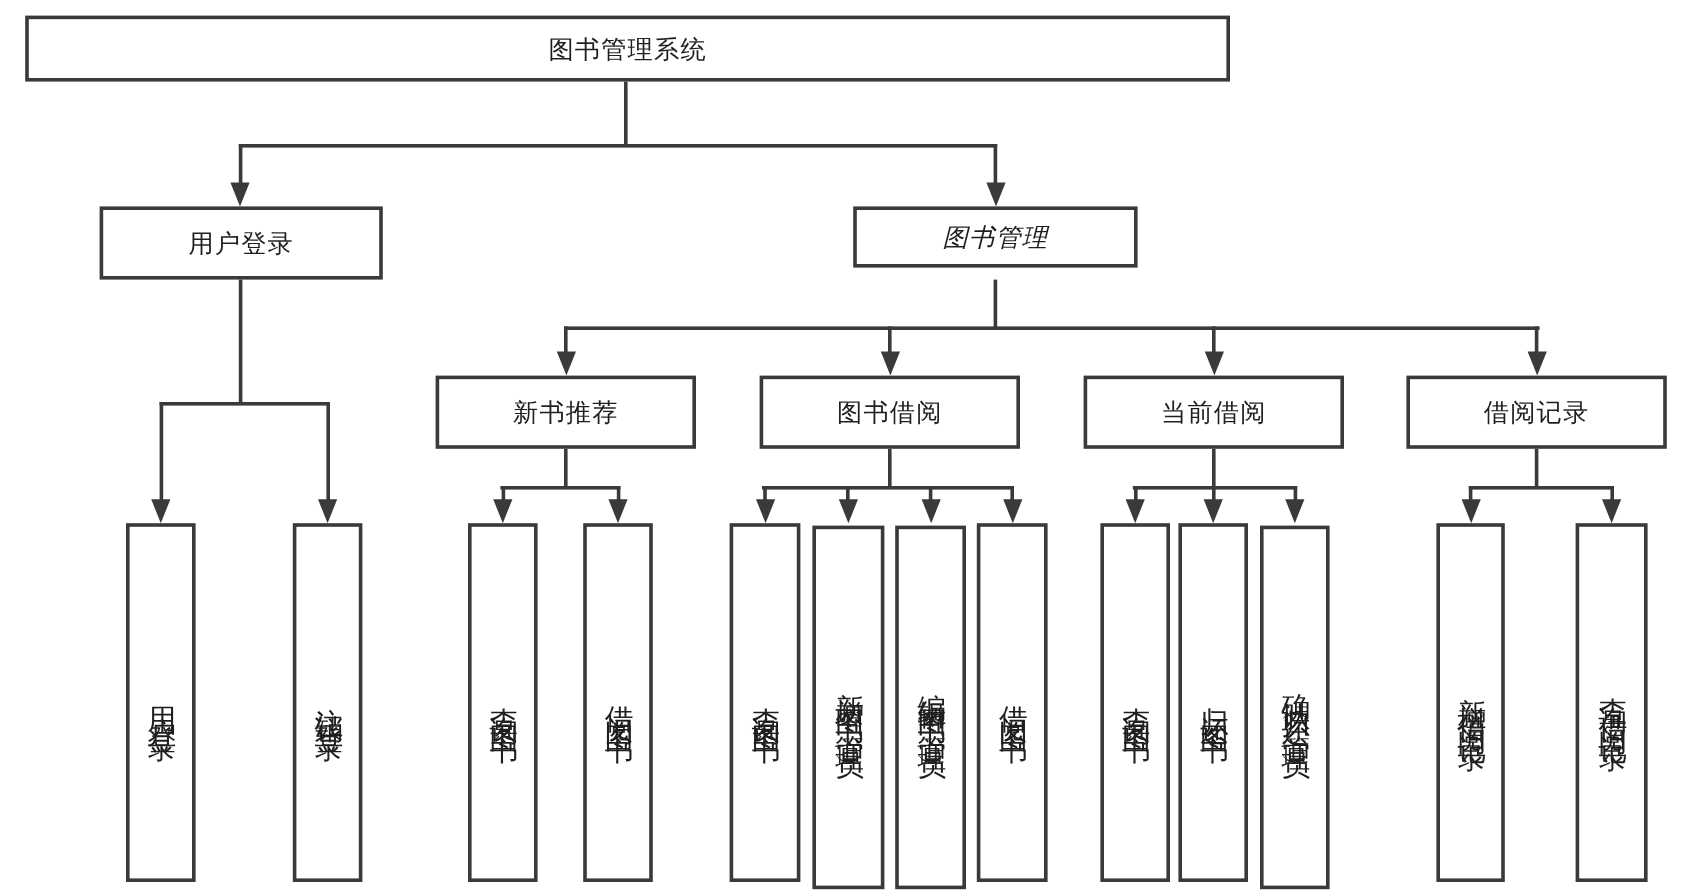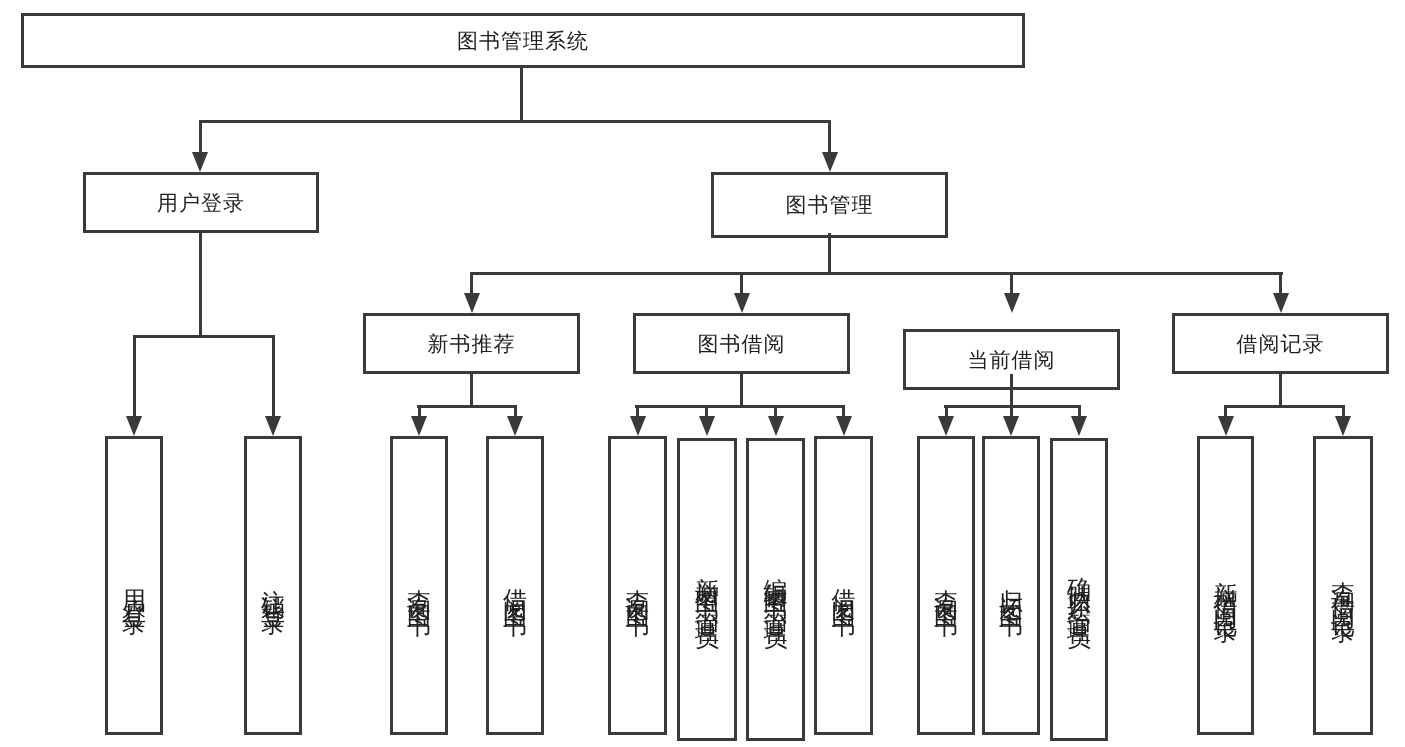--- a/index.html
+++ b/index.html
@@ -62,21 +62,21 @@
   <div class="box hbox" style="left:21px;top:13px;width:1004px;height:55px;">图书管理系统</div>
 
   <div class="line" style="left:520px;top:68px;width:3px;height:54px;"></div>
   <div class="line" style="left:199px;top:120px;width:632px;height:3px;"></div>
   <div class="line" style="left:199px;top:120px;width:3px;height:34px;"></div>
   <div class="arrow" style="left:192px;top:152px;"></div>
   <div class="line" style="left:828px;top:120px;width:3px;height:34px;"></div>
   <div class="arrow" style="left:822px;top:152px;"></div>
 
   <div class="box hbox" style="left:83px;top:172px;width:236px;height:61px;">用户登录</div>
-  <div class="box hbox" style="left:711px;top:172px;width:237px;height:66px;">图书管理</div>
+  <div class="box hbox" style="left:711px;top:172px;width:237px;height:51px;font-style:italic;">图书管理</div>
 
   <div class="line" style="left:199px;top:233px;width:3px;height:104px;"></div>
   <div class="line" style="left:133px;top:335px;width:142px;height:3px;"></div>
   <div class="line" style="left:133px;top:335px;width:3px;height:82px;"></div>
   <div class="arrow" style="left:126px;top:416px;"></div>
   <div class="line" style="left:272px;top:335px;width:3px;height:82px;"></div>
   <div class="arrow" style="left:265px;top:416px;"></div>
 
   <div class="line" style="left:828px;top:233px;width:3px;height:41px;"></div>
   <div class="line" style="left:470px;top:272px;width:813px;height:3px;"></div>
@@ -84,21 +84,21 @@
   <div class="arrow" style="left:464px;top:293px;"></div>
   <div class="line" style="left:740px;top:272px;width:3px;height:23px;"></div>
   <div class="arrow" style="left:734px;top:293px;"></div>
   <div class="line" style="left:1010px;top:272px;width:3px;height:23px;"></div>
   <div class="arrow" style="left:1004px;top:293px;"></div>
   <div class="line" style="left:1279px;top:272px;width:3px;height:23px;"></div>
   <div class="arrow" style="left:1273px;top:293px;"></div>
 
   <div class="box hbox" style="left:363px;top:313px;width:217px;height:61px;">新书推荐</div>
   <div class="box hbox" style="left:633px;top:313px;width:217px;height:61px;">图书借阅</div>
-  <div class="box hbox" style="left:903px;top:313px;width:217px;height:61px;margin-top:16px;">当前借阅</div>
+  <div class="box hbox" style="left:903px;top:313px;width:217px;height:61px;">当前借阅</div>
   <div class="box hbox" style="left:1172px;top:313px;width:217px;height:61px;">借阅记录</div>
 
   <div class="line" style="left:470px;top:374px;width:3px;height:33px;"></div>
   <div class="line" style="left:740px;top:374px;width:3px;height:33px;"></div>
   <div class="line" style="left:1010px;top:374px;width:3px;height:33px;"></div>
   <div class="line" style="left:1279px;top:374px;width:3px;height:33px;"></div>
 
   <div class="line" style="left:417px;top:405px;width:100px;height:3px;"></div>
   <div class="line" style="left:635px;top:405px;width:210px;height:3px;"></div>
   <div class="line" style="left:944px;top:405px;width:137px;height:3px;"></div>

